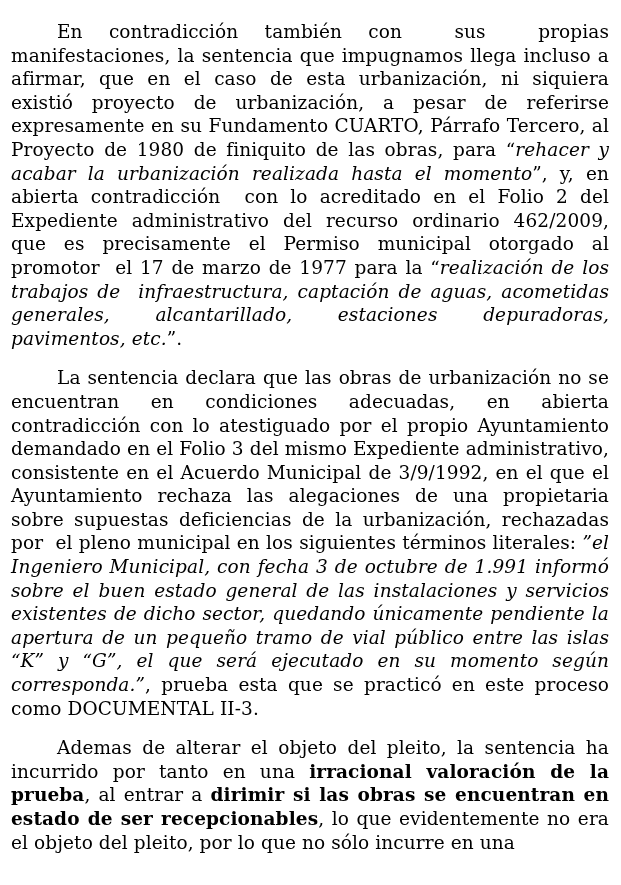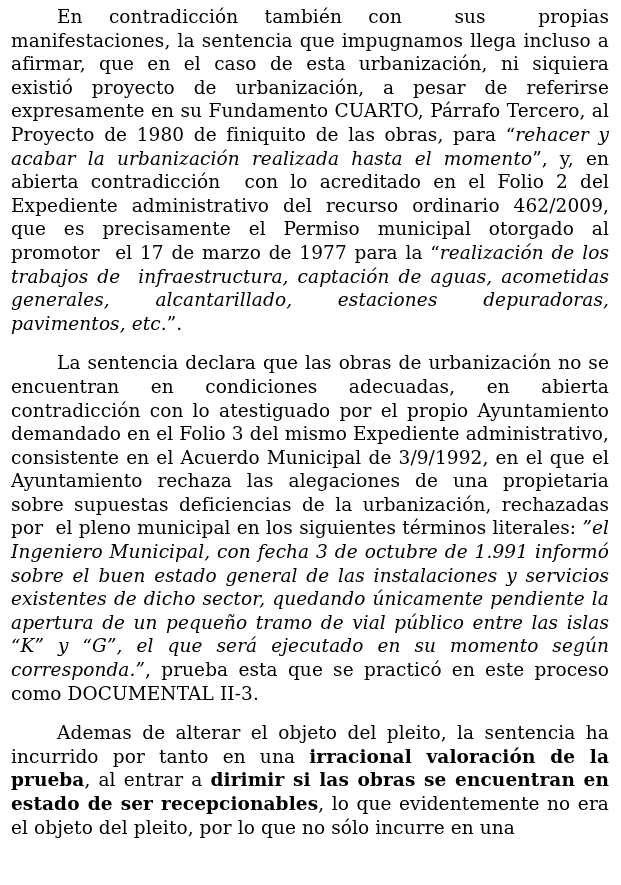--- a/index.html
+++ b/index.html
@@ -11,21 +11,21 @@
     width: 621px;
     height: 885px;
     overflow: hidden;
     color: #000000;
     font-family: "DejaVu Serif", "Liberation Serif", serif;
   }
   .page {
     box-sizing: border-box;
     width: 621px;
     height: 885px;
-    padding: 5px 12px 0 11px;
+    padding: 20px 12px 0 11px;
     background: #ffffff;
   }
   .para {
     margin: 0 0 16px 0;
     font-size: 18.5px;
     line-height: 23.6px;
     text-align: justify;
     text-indent: 46px;
     letter-spacing: 0.1px;
   }

